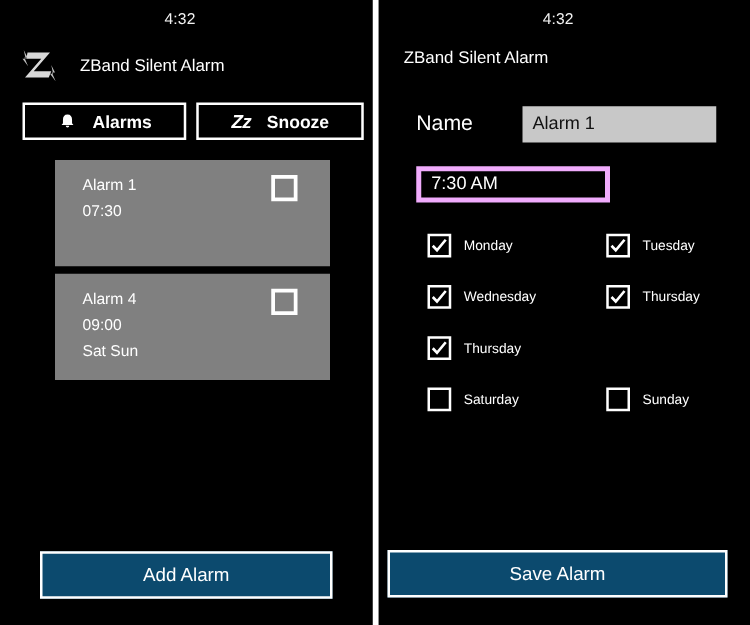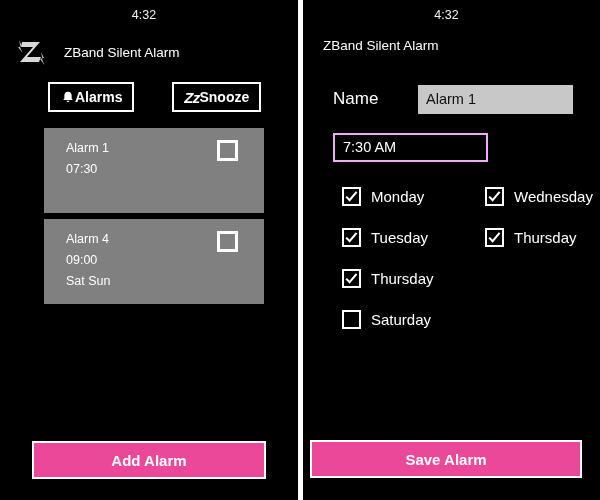--- a/index.html
+++ b/index.html
@@ -85,27 +85,26 @@
     padding: 14px 12px 0 18px;
   }
   .tool-button {
     border: 2px solid #ffffff;
     background: #000000;
     color: #ffffff;
     height: 30px;
     display: flex;
     align-items: center;
     justify-content: center;
-    gap: 0;
-    padding: 0 10px;
+    gap: 13px;
+    padding: 0 26px;
     font-size: 14px;
     font-weight: bold;
     box-sizing: border-box;
     cursor: pointer;
-    margin-left: 30px;
   }
   .tool-button .btn-icon {
     display: inline-flex;
     align-items: center;
     justify-content: center;
     width: 15px;
     height: 15px;
     flex: 0 0 15px;
   }
   .snooze-zz {
@@ -150,24 +149,24 @@
   }
 
   
   .bottom-button {
     position: absolute;
     left: 32px;
     right: 32px;
     bottom: 21px;
     height: 38px;
     border: 2px solid #ffffff;
-    background: #ec4899;
+    background: #0c4a6e;
     color: #ffffff;
     font-size: 15px;
-    font-weight: bold;
+    font-weight: normal;
     display: flex;
     align-items: center;
     justify-content: center;
     box-sizing: border-box;
     cursor: pointer;
   }
   .panel-right .bottom-button {
     left: 7px;
     right: 18px;
     bottom: 22px;
@@ -205,21 +204,21 @@
     cursor: text;
   }
   .field-filled {
     background: #c8c8c8;
     color: #111111;
     border: none;
   }
   .field-outlined {
     background: #000000;
     color: #ffffff;
-    border: 2px solid #f0abfc;
+    border: 4px solid #f0abfc;
   }
 
   
   .days-grid {
     margin-top: 16px;
     display: grid;
     grid-template-columns: 143px 1fr;
     row-gap: 22px;
     padding-left: 39px;
   }
@@ -242,21 +241,21 @@
   }
   .checkbox svg {
     position: absolute;
     left: -1px;
     top: -1px;
     width: 17px;
     height: 17px;
   }
   .day-label {
     color: #ffffff;
-    font-size: 15px;
+    font-size: 11px;
     white-space: nowrap;
   }
 </style>
 </head>
 <body>
 
 <div class="screen">
 
   <div class="panel panel-left">
 
@@ -367,30 +366,30 @@
         </span>
         <span class="day-label">Monday</span>
       </div>
 
       <div class="day-item">
         <span class="checkbox">
           <svg viewBox="0 0 17 17">
               <polyline points="3.2,8.6 6.6,12.2 13.6,3.8" fill="none" stroke="#ffffff" stroke-width="2.1"></polyline>
             </svg>
         </span>
-        <span class="day-label">Wednesday</span>
+        <span class="day-label">Tuesday</span>
       </div>
 
       <div class="day-item">
         <span class="checkbox">
           <svg viewBox="0 0 17 17">
               <polyline points="3.2,8.6 6.6,12.2 13.6,3.8" fill="none" stroke="#ffffff" stroke-width="2.1"></polyline>
             </svg>
         </span>
-        <span class="day-label">Tuesday</span>
+        <span class="day-label">Wednesday</span>
       </div>
 
       <div class="day-item">
         <span class="checkbox">
           <svg viewBox="0 0 17 17">
               <polyline points="3.2,8.6 6.6,12.2 13.6,3.8" fill="none" stroke="#ffffff" stroke-width="2.1"></polyline>
             </svg>
         </span>
         <span class="day-label">Thursday</span>
       </div>
@@ -407,20 +406,24 @@
       <div class="day-item empty">
         <span class="checkbox"></span>
         <span class="day-label"></span>
       </div>
 
       <div class="day-item">
         <span class="checkbox"></span>
         <span class="day-label">Saturday</span>
       </div>
 
+      <div class="day-item">
+        <span class="checkbox"></span>
+        <span class="day-label">Sunday</span>
+      </div>
 
     </div>
 
     <div class="bottom-button">Save Alarm</div>
 
   </div>
 
 </div>
 
 </body></html>

